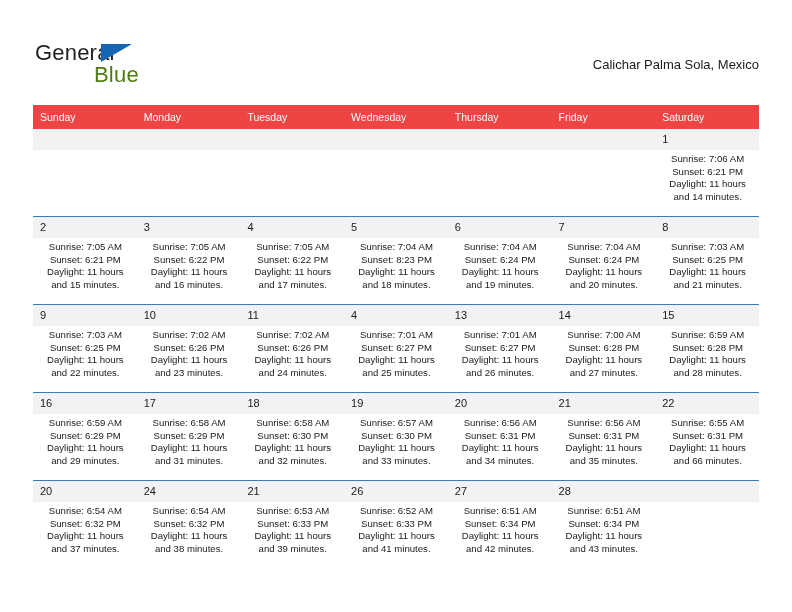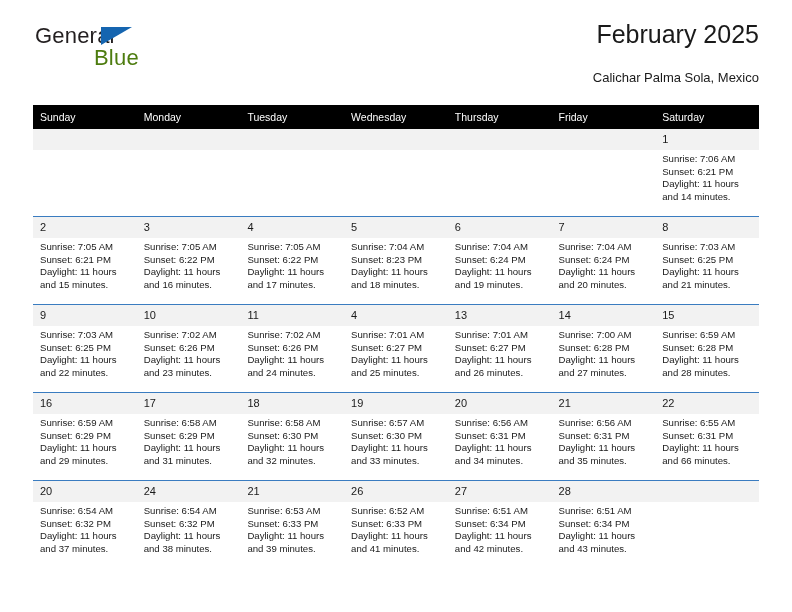--- a/index.html
+++ b/index.html
@@ -18,21 +18,21 @@
     position: relative;
     width: 792px;
     height: 612px;
     box-sizing: border-box;
   }
 
   
   .header {
     position: absolute;
     left: 33px;
-    top: 19px;
+    top: 36px;
     right: 33px;
     height: 70px;
   }
   .brand {
     position: absolute;
     left: 0;
     top: 0;
     width: 330px;
     height: 62px;
   }
@@ -88,21 +88,21 @@
   
   .calendar {
     position: absolute;
     left: 33px;
     top: 105px;
     width: 726px;
     border-collapse: collapse;
     table-layout: fixed;
   }
   .calendar th {
-    background: #000000;
+    background: #ef4444;
     color: #ffffff;
     font-size: 10.5px;
     font-weight: normal;
     text-align: left;
     padding: 6px 0 6px 7px;
     height: 10px;
     border: none;
   }
   .calendar td {
     vertical-align: top;
@@ -125,40 +125,40 @@
     line-height: 13px;
   }
   .daynum.empty {
     color: transparent;
   }
   .info {
     padding: 3px 6px 0 7px;
     font-size: 9.6px;
     line-height: 12.6px;
     color: #1a1a1a;
+    text-align: center;
   }
   .info div {
     white-space: normal;
   }
 </style>
 </head>
 <body>
 
 <div class="page">
 
   <div class="header">
 
     <div class="brand">
       <span class="brand-general">General</span>
       <span class="brand-triangle"></span>
       <span class="brand-blue">Blue</span>
     </div>
 
     <div class="title-block">
-      <h1 class="cal-title">February 2025</h1>
       <div class="cal-subtitle">Calichar Palma Sola, Mexico</div>
     </div>
 
   </div>
 
   <table class="calendar">
     <thead>
       <tr>
         <th>Sunday</th>
         <th>Monday</th>

